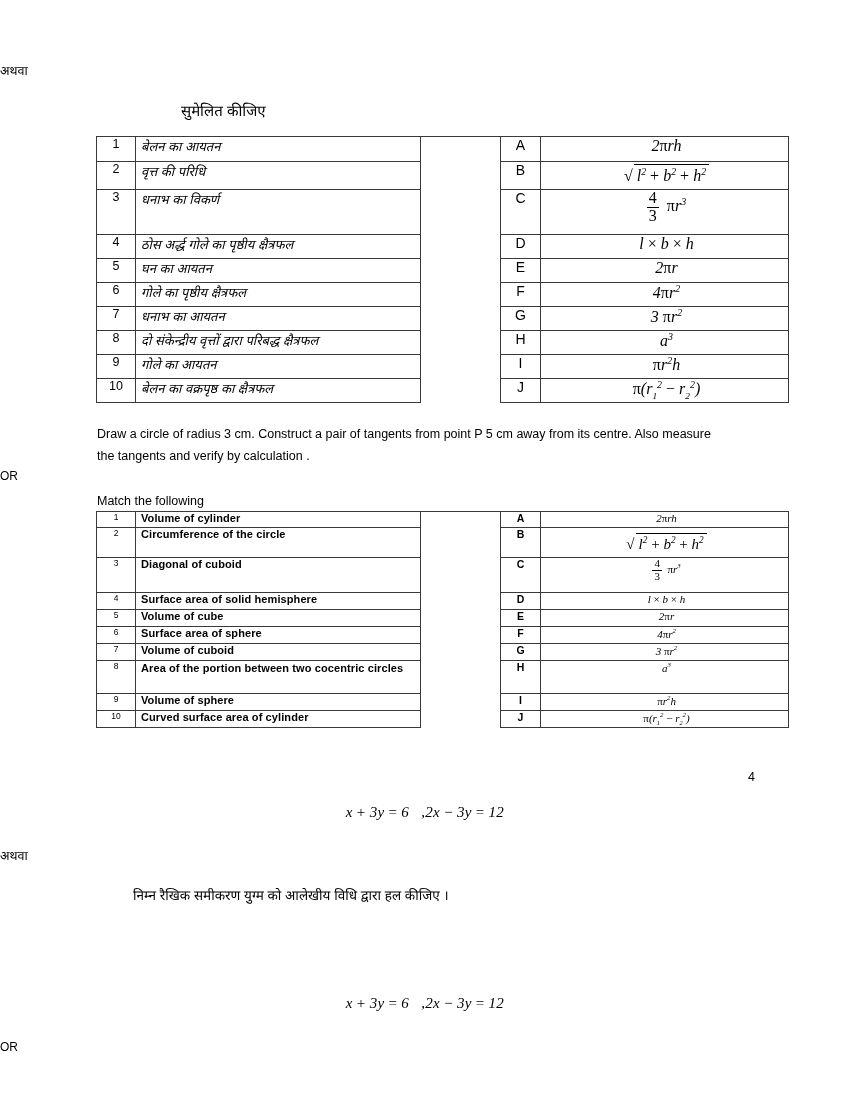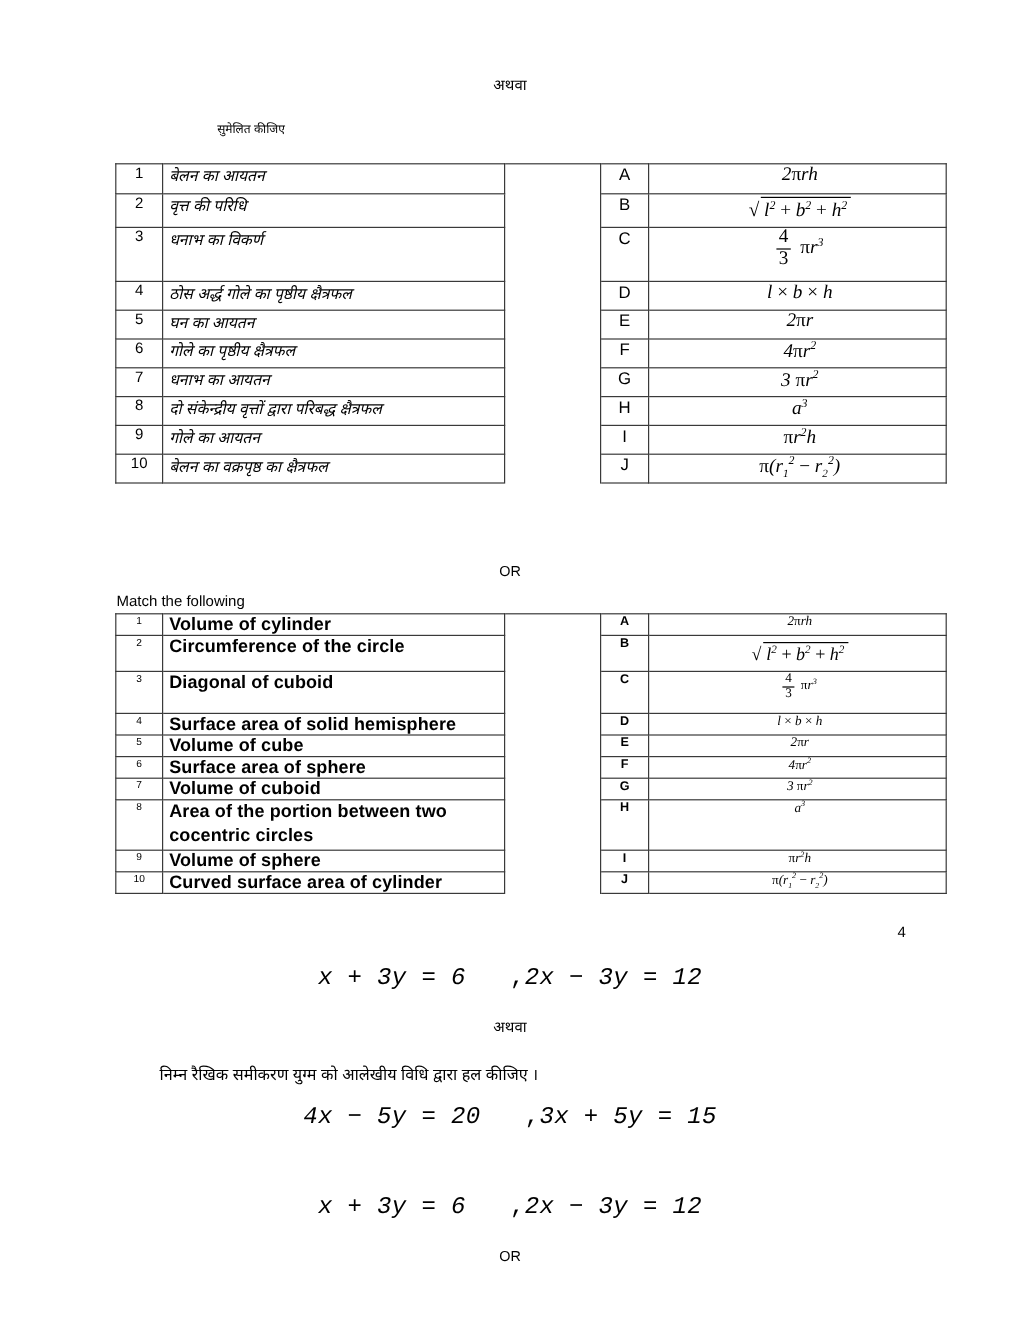--- a/index.html
+++ b/index.html
@@ -20,35 +20,34 @@
     left: 0; top: 0;
     width: 850px;
     height: 1100px;
     background: #fff;
   }
 
   
   .centered-word {
     position: absolute;
     width: 100%;
-    text-align: center;
     font-size: 12.5px;
   }
   .hindi {
     font-family: "Liberation Sans", "DejaVu Sans", sans-serif;
   }
   .eng-body {
     font-family: "Liberation Sans", sans-serif;
     font-size: 12.5px;
     line-height: 1.75;
   }
   .math {
-    font-family: Liberation Mono, monospace;
+    font-family: Liberation Serif, serif;
     font-style: italic;
-    font-size: 20px;
+    font-size: 15px;
     letter-spacing: .3px;
   }
   .math .op  { font-style: normal; }
 
   
   .match-table {
     position: absolute;
     border-collapse: collapse;
     table-layout: fixed;
   }
@@ -74,21 +73,21 @@
   }
 
   
   #table-hindi td { font-size: 13px; }
   #table-hindi td.idx   { font-size: 12.5px; font-family: "Liberation Sans", sans-serif; font-style: normal; }
   #table-hindi td.letter{ font-size: 14px; font-family: "Liberation Sans", sans-serif; font-style: normal; text-align: center; padding-left: 0; }
   #table-hindi td.label { font-family: "Liberation Sans", "DejaVu Sans", sans-serif; font-style: italic; }
   #table-hindi td.formula { font-size: 16px; }
 
   
-  #table-english td { font-size: 15px; font-weight: bold; }
+  #table-english td { font-size: 11px; font-weight: bold; }
   #table-english td.idx    { font-size: 8.5px; font-weight: normal; }
   #table-english td.letter { font-size: 10.5px; font-weight: bold; text-align: center; padding-left: 0; }
   #table-english td.label  { font-weight: bold; letter-spacing: .1px; }
   #table-english td.formula{ font-size: 11px; font-weight: normal; }
 
   
   .frac {
     display: inline-block;
     vertical-align: middle;
     text-align: center;
@@ -119,21 +118,21 @@
   sub { font-size: .58em; }
   .upr { font-style: normal; }
 </style>
 </head>
 <body>
 
 <div class="page">
 
   <div class="centered-word hindi" style="top:62px;">अथवा</div>
 
-  <div class="hindi" style="position:absolute; left:181px; top:100px; font-size:10px;">सुमेलित कीजिए</div>
+  <div class="hindi" style="position:absolute; left:181px; top:100px; font-size:15px;">सुमेलित कीजिए</div>
 
   <table class="match-table" id="table-hindi" style="left:96px; top:136px; width:692px;">
     <colgroup>
       <col style="width:39px">
       <col style="width:285px">
       <col style="width:80px">
       <col style="width:40px">
       <col style="width:248px">
     </colgroup>
     <tbody>
@@ -208,20 +207,24 @@
 
       <tr style="height:24px;">
         <td class="idx">10</td>
         <td class="label">बेलन का वक्रपृष्ठ का क्षैत्रफल</td>
         <td class="letter">J</td>
         <td class="formula"><span class="upr">π</span>(r<sub>1</sub><sup>2</sup> <span class="upr">−</span> r<sub>2</sub><sup>2</sup>)</td>
       </tr>
     </tbody>
   </table>
 
+  <div class="eng-body" style="position:absolute; left:97px; top:424px; width:716px;">
+    <div>Draw a circle of radius 3 cm. Construct a pair of tangents from point P  5 cm away from its centre. Also measure</div>
+    <div>the tangents and verify by calculation .</div>
+  </div>
 
   <div class="centered-word" style="top:469px; font-size:12px;">OR</div>
 
   <div class="eng-body" style="position:absolute; left:97px; top:491px; font-size:12.5px;">Match the following</div>
 
   <table class="match-table" id="table-english" style="left:96px; top:511px; width:692px;">
     <colgroup>
       <col style="width:39px">
       <col style="width:285px">
       <col style="width:80px">
@@ -311,24 +314,20 @@
 
   <div class="math" style="position:absolute; left:0; top:804px; width:100%; text-align:center;">
     <span>x <span class="op">+</span> 3y <span class="op">=</span> 6</span>
     &nbsp;&nbsp;<span class="op">,</span><span>2x <span class="op">−</span> 3y <span class="op">=</span> 12</span>
   </div>
 
   <div class="centered-word hindi" style="top:847px;">अथवा</div>
 
   <div class="hindi" style="position:absolute; left:133px; top:886px; font-size:13.5px;">निम्न रैखिक समीकरण युग्म को आलेखीय विधि द्वारा हल कीजिए ।</div>
 
-  <div class="math" style="position:absolute; left:0; top:920px; width:100%; text-align:center;">
-    <span>4x <span class="op">−</span> 5y <span class="op">=</span> 20</span>
-    &nbsp;&nbsp;<span class="op">,</span><span>3x <span class="op">+</span> 5y <span class="op">=</span> 15</span>
-  </div>
 
 
   <div class="math" style="position:absolute; left:0; top:995px; width:100%; text-align:center;">
     <span>x <span class="op">+</span> 3y <span class="op">=</span> 6</span>
     &nbsp;&nbsp;<span class="op">,</span><span>2x <span class="op">−</span> 3y <span class="op">=</span> 12</span>
   </div>
 
   <div class="centered-word" style="top:1040px; font-size:12px;">OR</div>
 
 </div>

